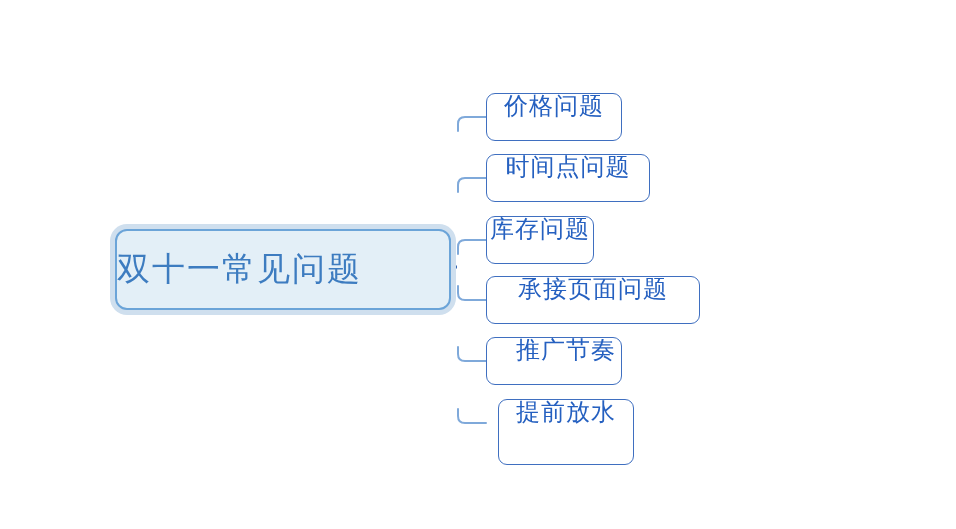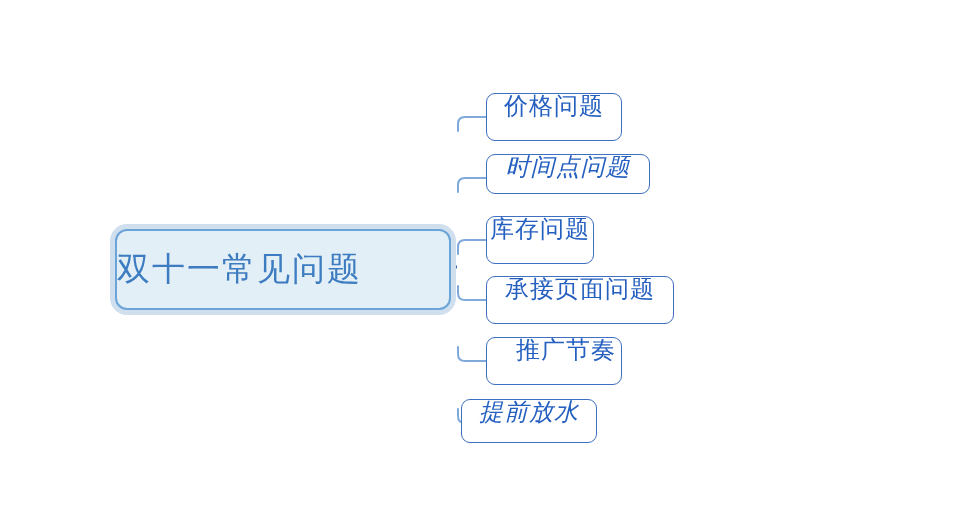--- a/index.html
+++ b/index.html
@@ -104,33 +104,33 @@
   </svg>
 
   <div class="root-node">
     <span class="root-label">双十一常见问题</span>
   </div>
 
   <div class="child-node" style="left:486px; top:93px; width:136px; height:48px;">
     <span class="child-label">价格问题</span>
   </div>
 
-  <div class="child-node" style="left:486px; top:154px; width:164px; height:40px;font-style:italic;">
+  <div class="child-node" style="left:486px; top:154px; width:164px; height:48px;">
     <span class="child-label">时间点问题</span>
   </div>
 
   <div class="child-node" style="left:486px; top:216px; width:108px; height:48px;">
     <span class="child-label">库存问题</span>
   </div>
 
-  <div class="child-node" style="left:486px; top:276px; width:188px; height:48px;">
+  <div class="child-node" style="left:486px; top:276px; width:214px; height:48px;">
     <span class="child-label">承接页面问题</span>
   </div>
 
   <div class="child-node" style="left:486px; top:337px; width:136px; height:48px;padding-left:24px;">
     <span class="child-label">推广节奏</span>
   </div>
 
-  <div class="child-node" style="left:461px; top:399px; width:136px; height:44px;font-style:italic;">
+  <div class="child-node" style="left:498px; top:399px; width:136px; height:66px;">
     <span class="child-label">提前放水</span>
   </div>
 
 </div>
 
 </body></html>

